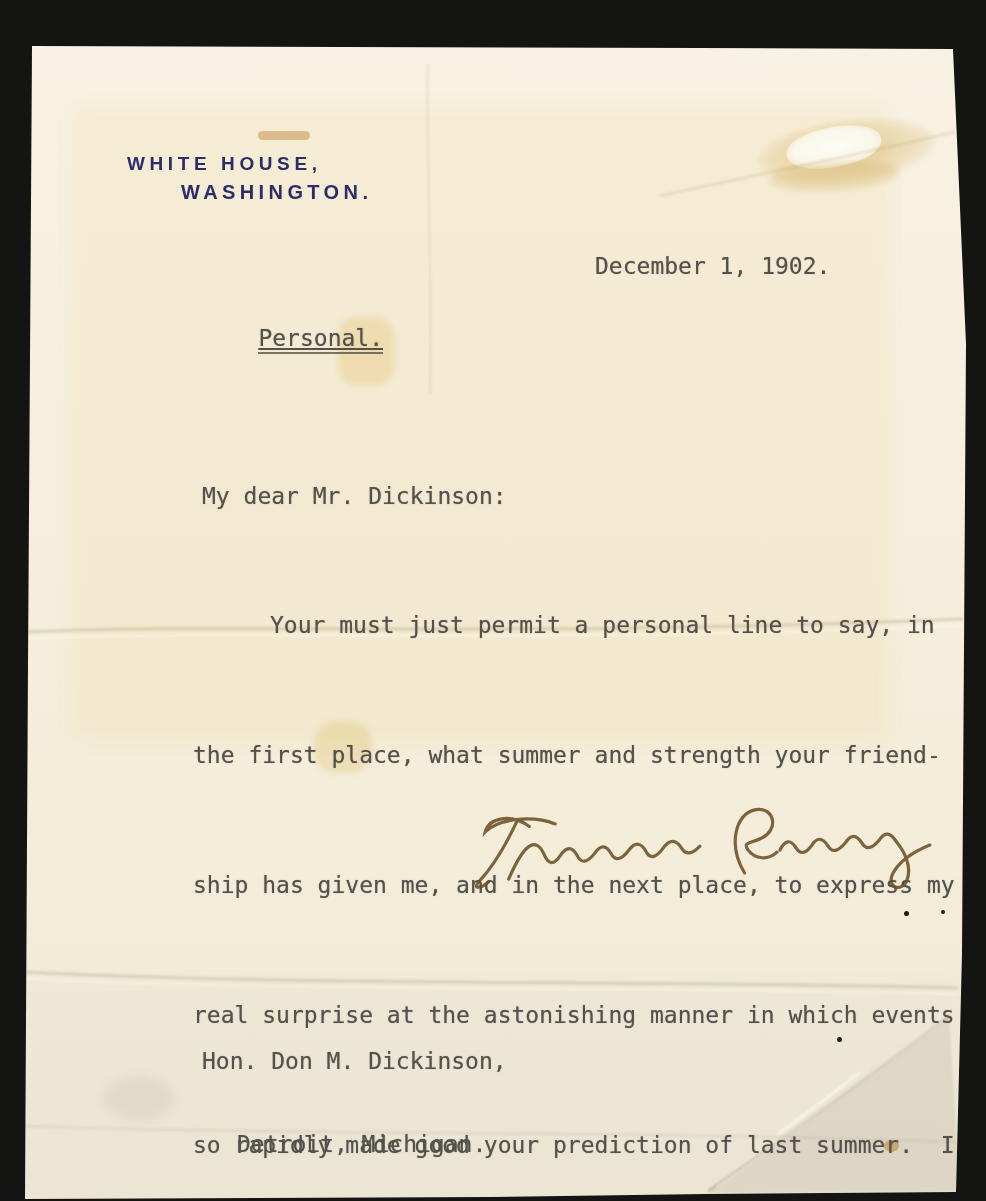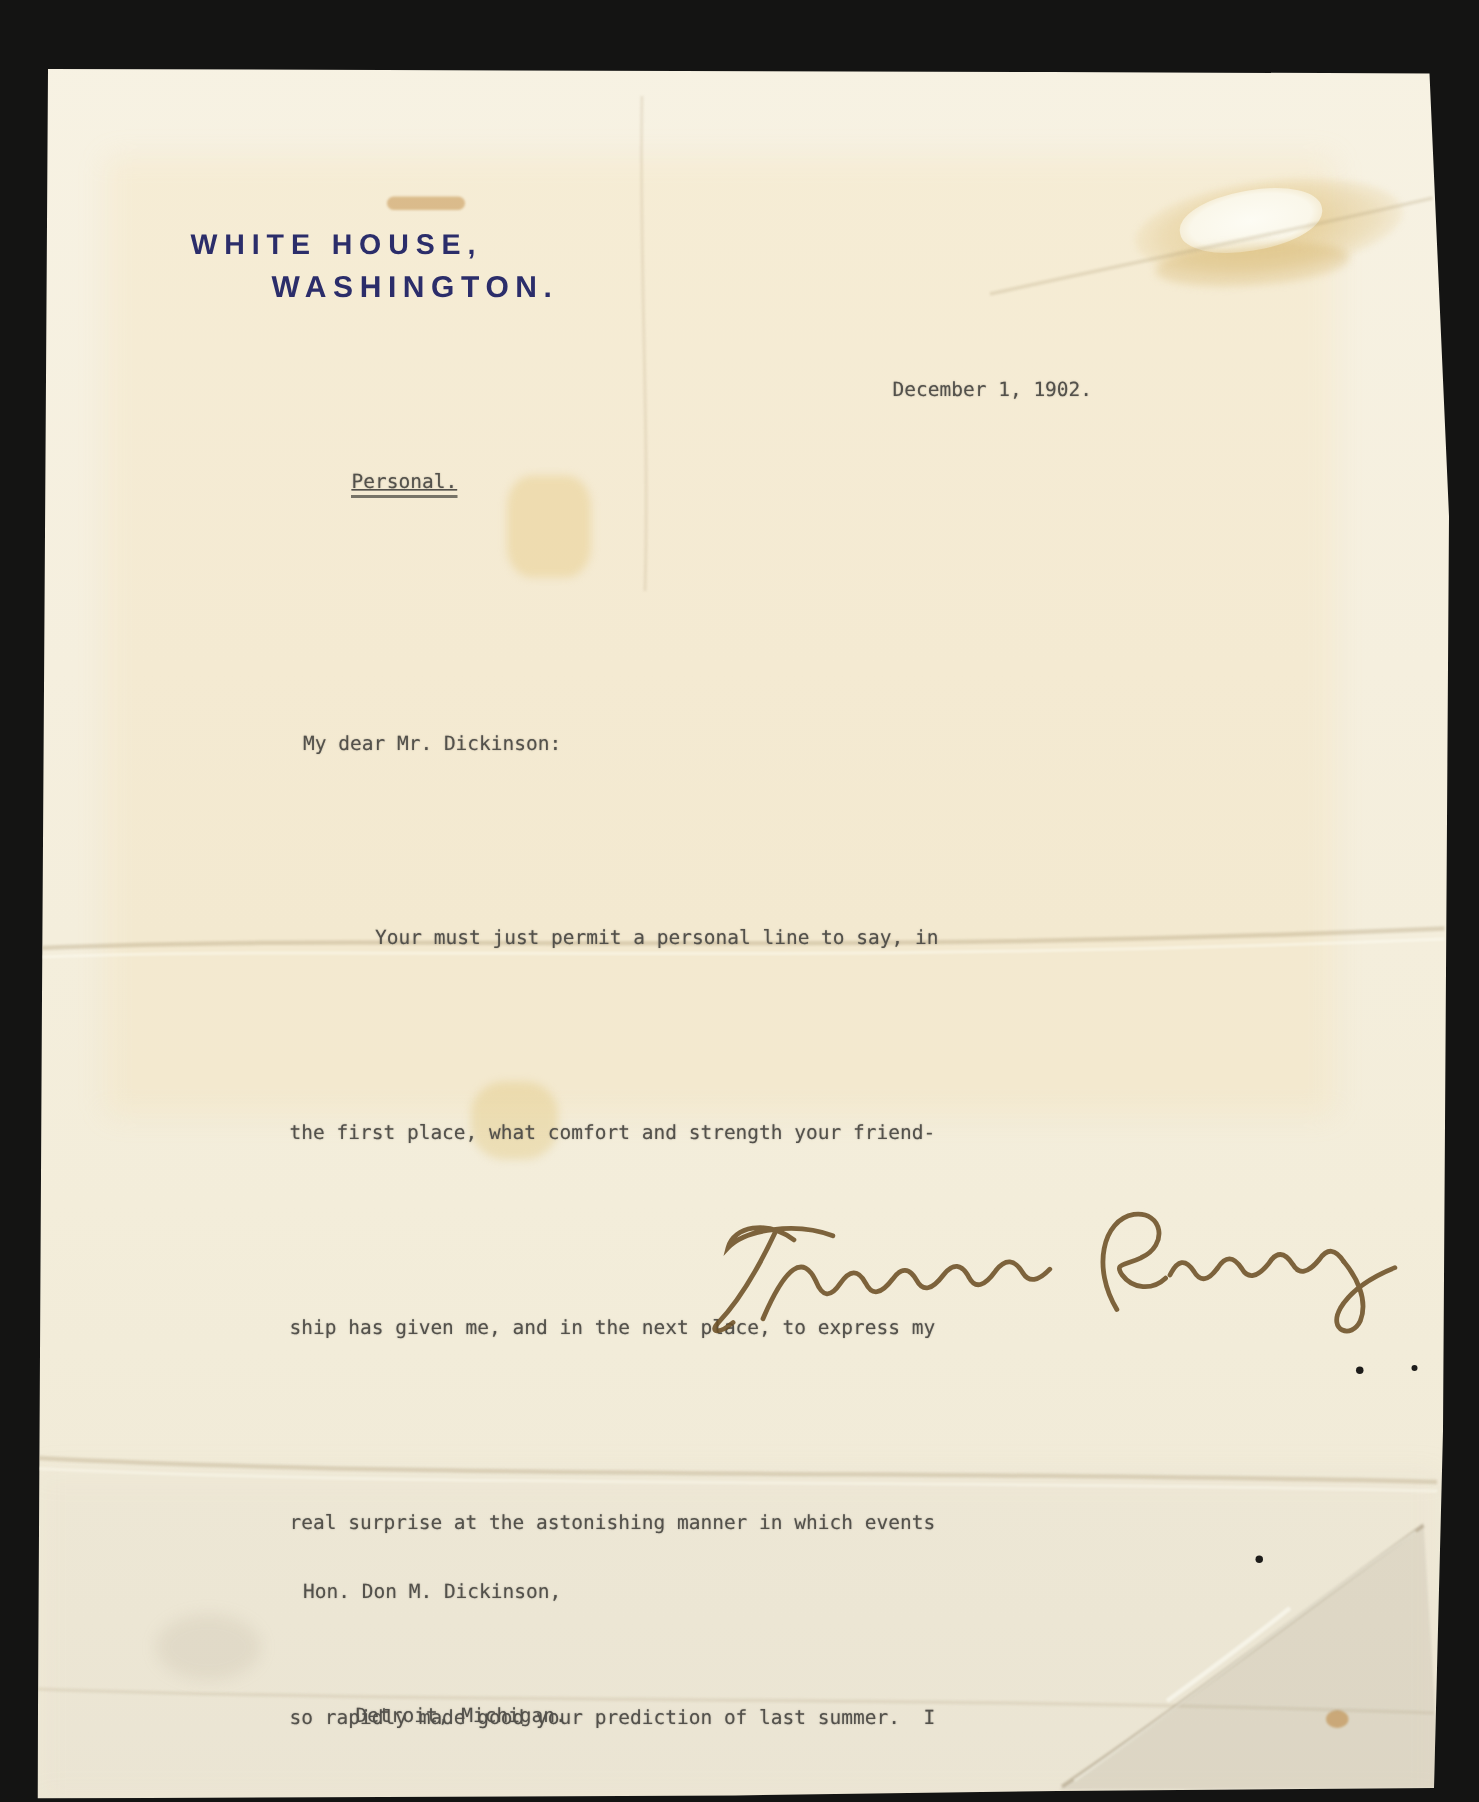--- a/index.html
+++ b/index.html
@@ -54,28 +54,28 @@
     font-family:"Liberation Sans",sans-serif;font-weight:bold;
     font-size:19px;letter-spacing:4.6px;color:#2b2d6a;
   }
   .letterhead-2{
     position:absolute;left:181px;top:157px;
     font-family:"Liberation Sans",sans-serif;font-weight:bold;
     font-size:20px;letter-spacing:4.4px;color:#2b2d6a;
   }
   
   .typed{
-    color:#53514b;font-size:13px;white-space:pre;
+    color:#53514b;font-size:23px;white-space:pre;
     text-shadow:0 0 1px rgba(83,81,75,0.55);
   }
   .date-line{position:absolute;left:595px;top:229px;}
   .tag-line{position:absolute;left:203px;top:275px;}
   .tag-line span{border-bottom:2px solid rgba(78,76,68,0.75);padding-bottom:1px;text-decoration:underline;}
   .body-stack{position:absolute;left:193px;top:364px;line-height:43.3px;}
-  .ind1{padding-left:57px;}
+  .ind1{padding-left:57px;text-align:center;}
   .ind-salut{padding-left:9px;}
   .recipient{position:absolute;left:193px;top:969px;line-height:27.5px;}
   .recipient .r1{padding-left:9px;}
   .recipient .r2{padding-left:44px;}
   
   .signature{position:absolute;left:452px;top:770px;width:505px;height:115px;transform:rotate(-1.5deg);}
   .signature svg{width:100%;height:100%;}
   
   .creases{position:absolute;left:0;top:0;width:986px;height:1201px;filter:blur(0.8px);}
 </style>
@@ -118,21 +118,21 @@
 
   <div class="typed date-line">December 1, 1902.</div>
 
   <div class="typed tag-line">
     <span>Personal.</span>
   </div>
 
   <div class="typed body-stack">
     <div class="ind-salut">My dear Mr. Dickinson:</div>
     <div class="ind1">Your must just permit a personal line to say, in</div>
-    <div>the first place, what comfort and strength your friend-</div>
+    <div>the first place, what summer and strength your friend-</div>
     <div>ship has given me, and in the next place, to express my</div>
     <div>real surprise at the astonishing manner in which events</div>
     <div>so rapidly made good your prediction of last summer.  I</div>
     
     
     
     
   </div>
 
   <div class="signature" aria-label="Theodore Roosevelt">

